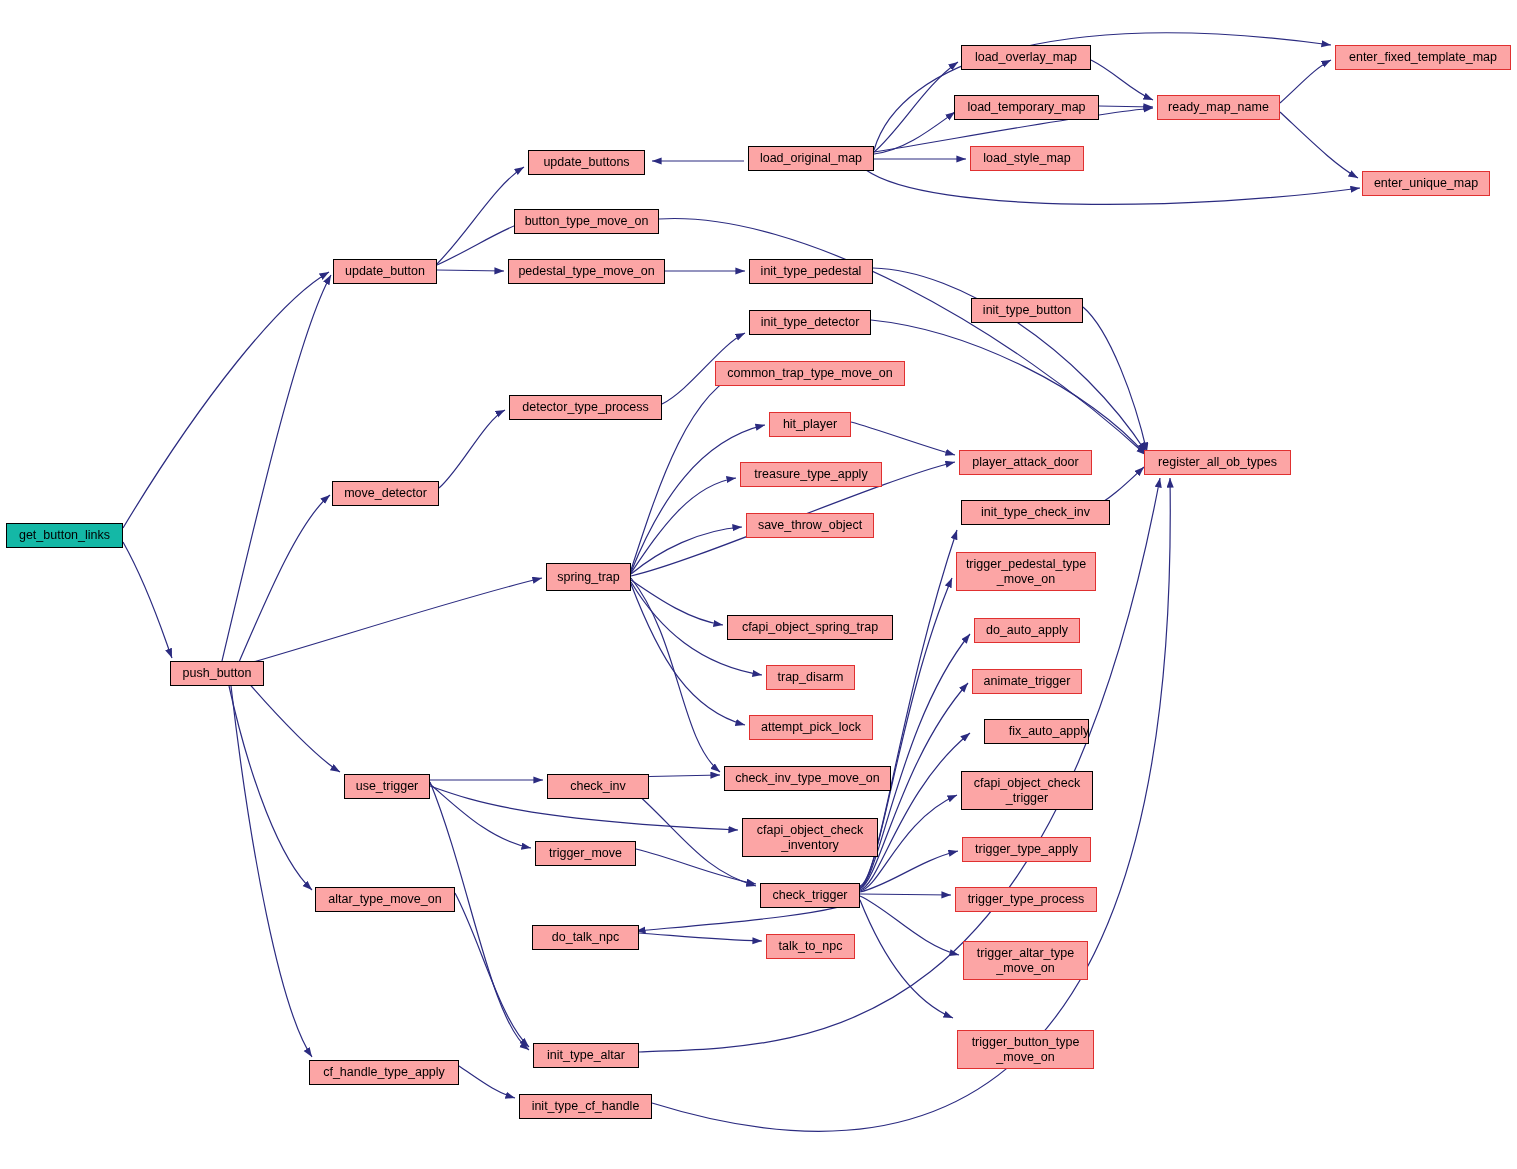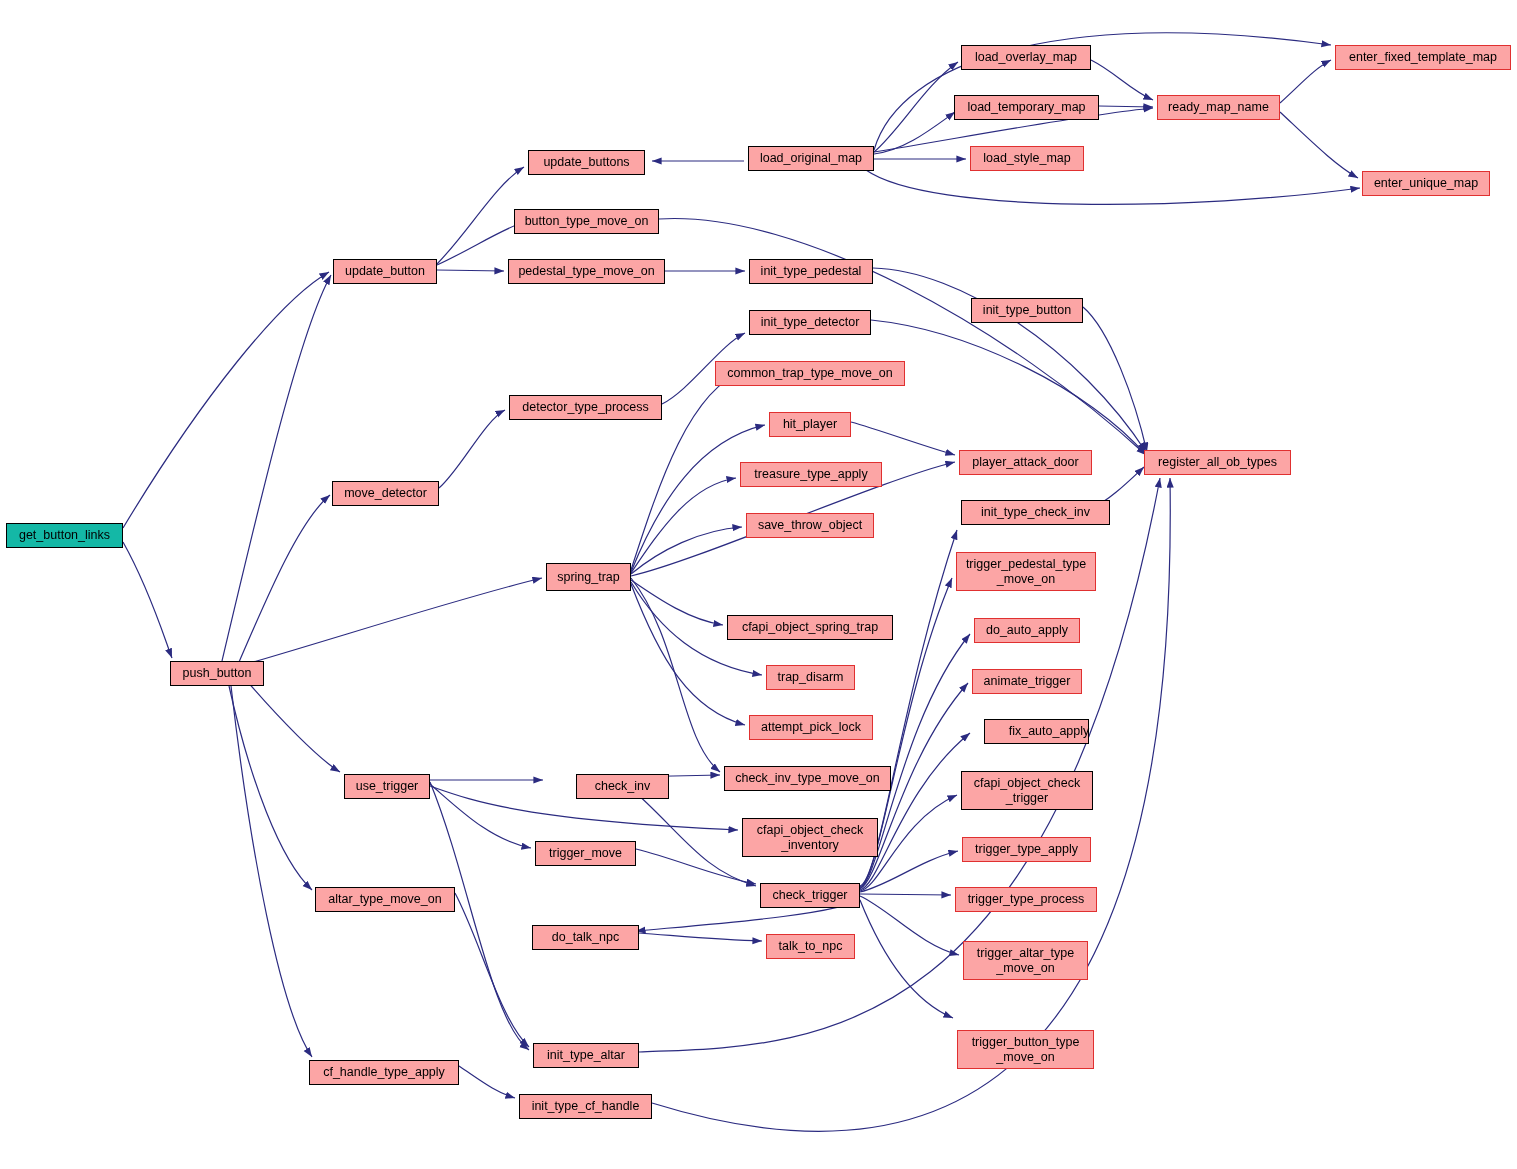--- a/index.html
+++ b/index.html
@@ -163,21 +163,21 @@
   <div class="node red" style="left:974px;top:618px;width:106px;height:25px;">do_auto_apply</div>
   <div class="node" style="left:727px;top:615px;width:166px;height:25px;">cfapi_object_spring_trap</div>
   <div class="node red" style="left:972px;top:669px;width:110px;height:25px;">animate_trigger</div>
   <div class="node red" style="left:766px;top:665px;width:89px;height:25px;">trap_disarm</div>
   <div class="node" style="left:170px;top:661px;width:94px;height:25px;">push_button</div>
   <div class="node" style="left:984px;top:719px;width:105px;height:25px;padding-left:28px;">fix_auto_apply</div>
   <div class="node red" style="left:749px;top:715px;width:124px;height:25px;">attempt_pick_lock</div>
   <div class="node" style="left:961px;top:771px;width:132px;height:39px;">cfapi_object_check
 _trigger</div>
   <div class="node" style="left:344px;top:774px;width:86px;height:25px;">use_trigger</div>
-  <div class="node" style="left:547px;top:774px;width:93px;height:25px;margin-left:29px;">check_inv</div>
+  <div class="node" style="left:547px;top:774px;width:102px;height:25px;">check_inv</div>
   <div class="node" style="left:724px;top:766px;width:167px;height:25px;">check_inv_type_move_on</div>
   <div class="node" style="left:742px;top:818px;width:136px;height:39px;">cfapi_object_check
 _inventory</div>
   <div class="node red" style="left:962px;top:837px;width:129px;height:25px;">trigger_type_apply</div>
   <div class="node" style="left:535px;top:841px;width:101px;height:25px;">trigger_move</div>
   <div class="node" style="left:315px;top:887px;width:140px;height:25px;">altar_type_move_on</div>
   <div class="node" style="left:760px;top:883px;width:100px;height:25px;">check_trigger</div>
   <div class="node red" style="left:955px;top:887px;width:142px;height:25px;">trigger_type_process</div>
   <div class="node" style="left:532px;top:925px;width:107px;height:25px;">do_talk_npc</div>
   <div class="node red" style="left:766px;top:934px;width:89px;height:25px;">talk_to_npc</div>

